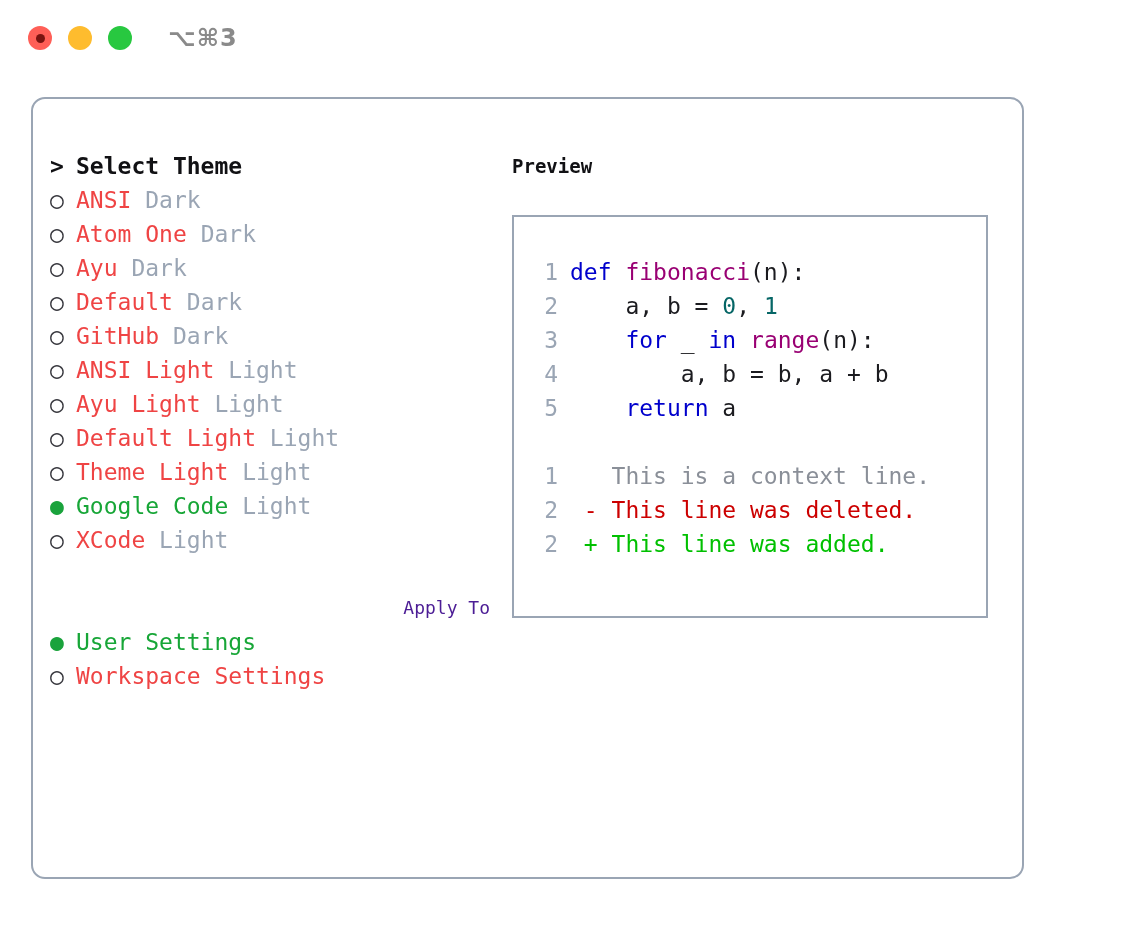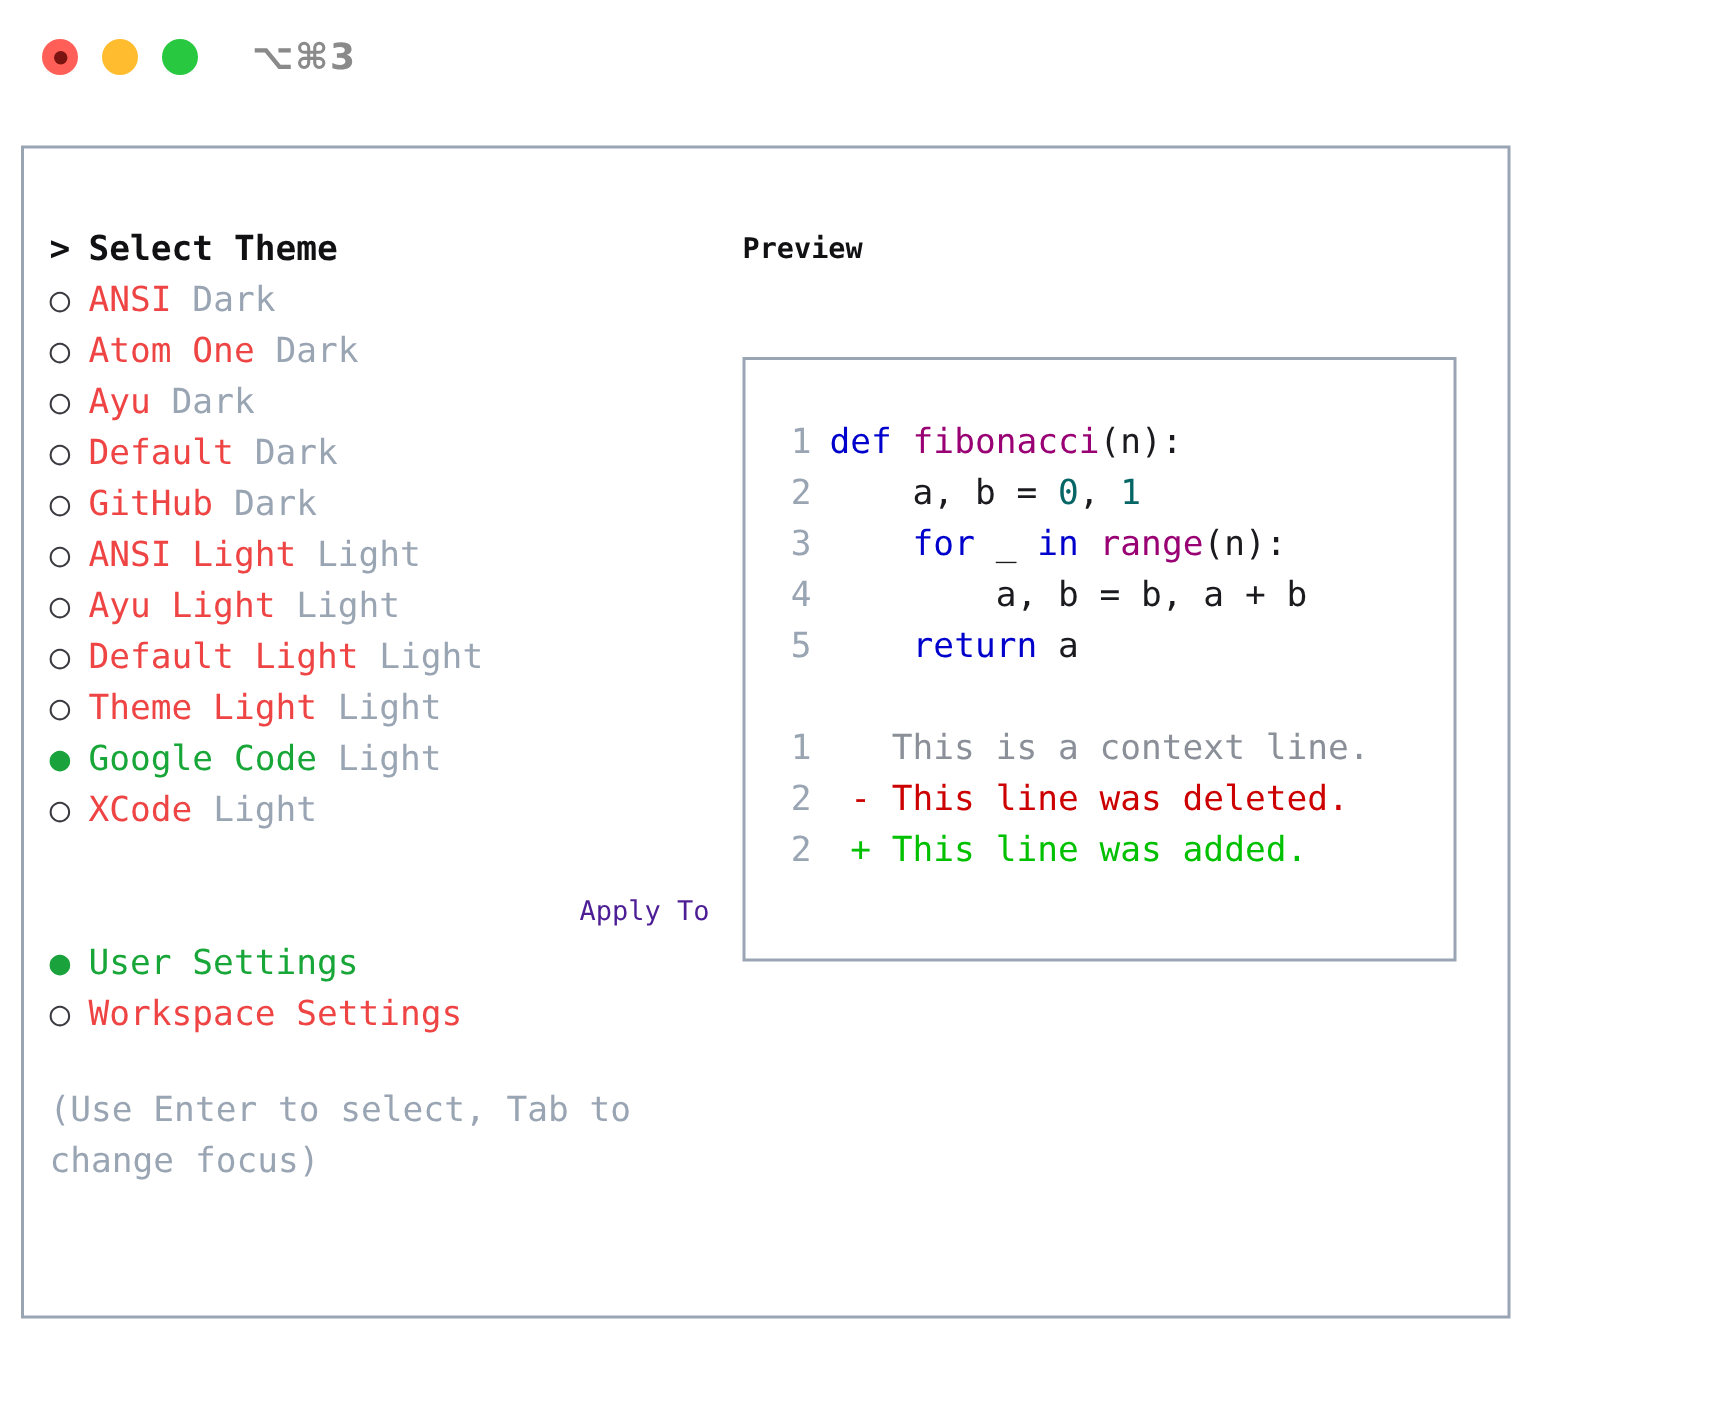--- a/index.html
+++ b/index.html
@@ -68,26 +68,26 @@
     font-size: 24px;
     font-weight: 700;
     color: #8a8a8a;
     letter-spacing: 1px;
     white-space: pre;
   }
 
   
   #panel {
     position: absolute;
-    left: 14px;
+    left: 31px;
     top: 97px;
     width: 993px;
     height: 782px;
     border: 2px solid #9aa5b4;
-    border-radius: 0;
+    border-radius: 14px;
     box-sizing: border-box;
     background: #ffffff;
   }
 
   
   #left-col {
     position: absolute;
     left: 17px;
     top: 50px;
     width: 440px;
@@ -146,21 +146,21 @@
   }
 
   #preview-title {
     font-size: 19px;
     line-height: 34px;
     font-weight: 700;
     color: #111114;
   }
 
   #preview-box {
-    margin-top: 55px;
+    margin-top: 32px;
     width: 476px;
     height: 403px;
     border: 2px solid #9aa5b4;
     box-sizing: border-box;
     background: #ffffff;
     padding: 38px 0 0 0;
   }
 
   .code-line {
     font-size: 23px;
@@ -222,21 +222,20 @@
 
       <div class="spacer"></div>
 
       <div class="section-head"><span class="marker"> </span><span>Apply To</span></div>
 
       <div id="apply-items">
           <div class="row"><span class="marker sel">●</span><span class="label selected">User Settings</span></div>
           <div class="row"><span class="marker unsel">○</span><span class="label normal">Workspace Settings</span></div>
         </div>
 
-      <div id="hint">(Use Enter to select, Tab to change focus)</div>
     </div>
 
     <div id="right-col">
       <div id="preview-title">Preview</div>
 
       <div id="preview-box">
         <div id="code-area">
             <div class="code-line"><span class="ln">1</span><span class="kw">def </span><span class="fn">fibonacci</span><span class="plain">(n):</span></div>
             <div class="code-line"><span class="ln">2</span><span class="plain">    a, b = </span><span class="num">0</span><span class="plain">, </span><span class="num">1</span></div>
             <div class="code-line"><span class="ln">3</span><span class="plain">    </span><span class="kw">for</span><span class="plain"> _ </span><span class="kw">in</span><span class="plain"> </span><span class="fn">range</span><span class="plain">(n):</span></div>

